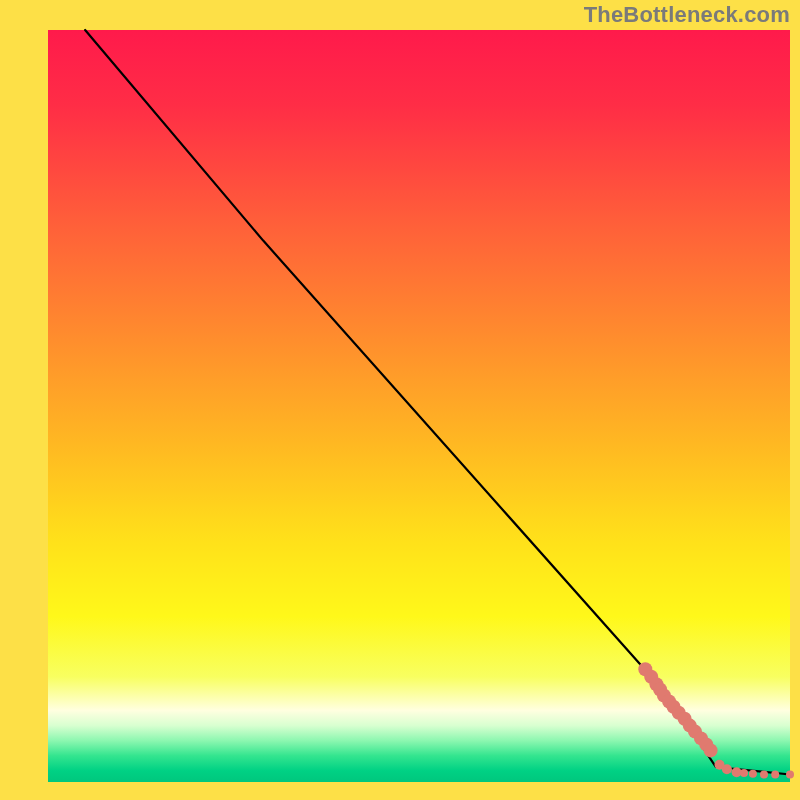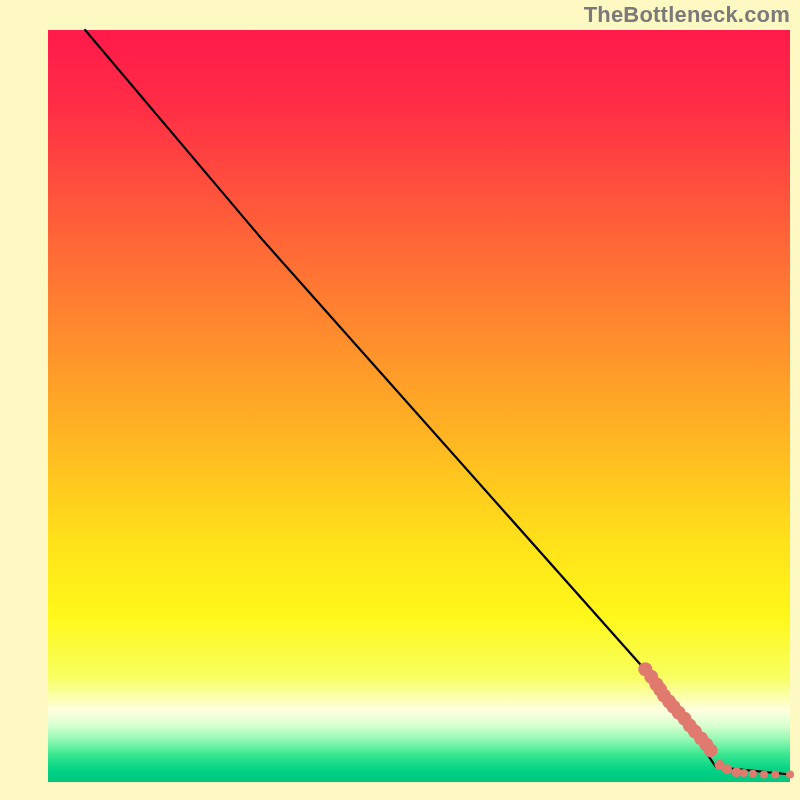--- a/index.html
+++ b/index.html
@@ -8,21 +8,21 @@
     width: 800px;
     height: 800px;
     overflow: hidden;
     background: #000;
     font-family: Arial, Helvetica, sans-serif;
   }
   .frame {
     position: relative;
     width: 800px;
     height: 800px;
-    background: #fef9c3;
+    background: #fde047;
   }
   .attribution {
     position: absolute;
     top: 2px;
     right: 10px;
     color: #7a7a7a;
     font-size: 22px;
     font-weight: 600;
     letter-spacing: 0.2px;
     user-select: none;

